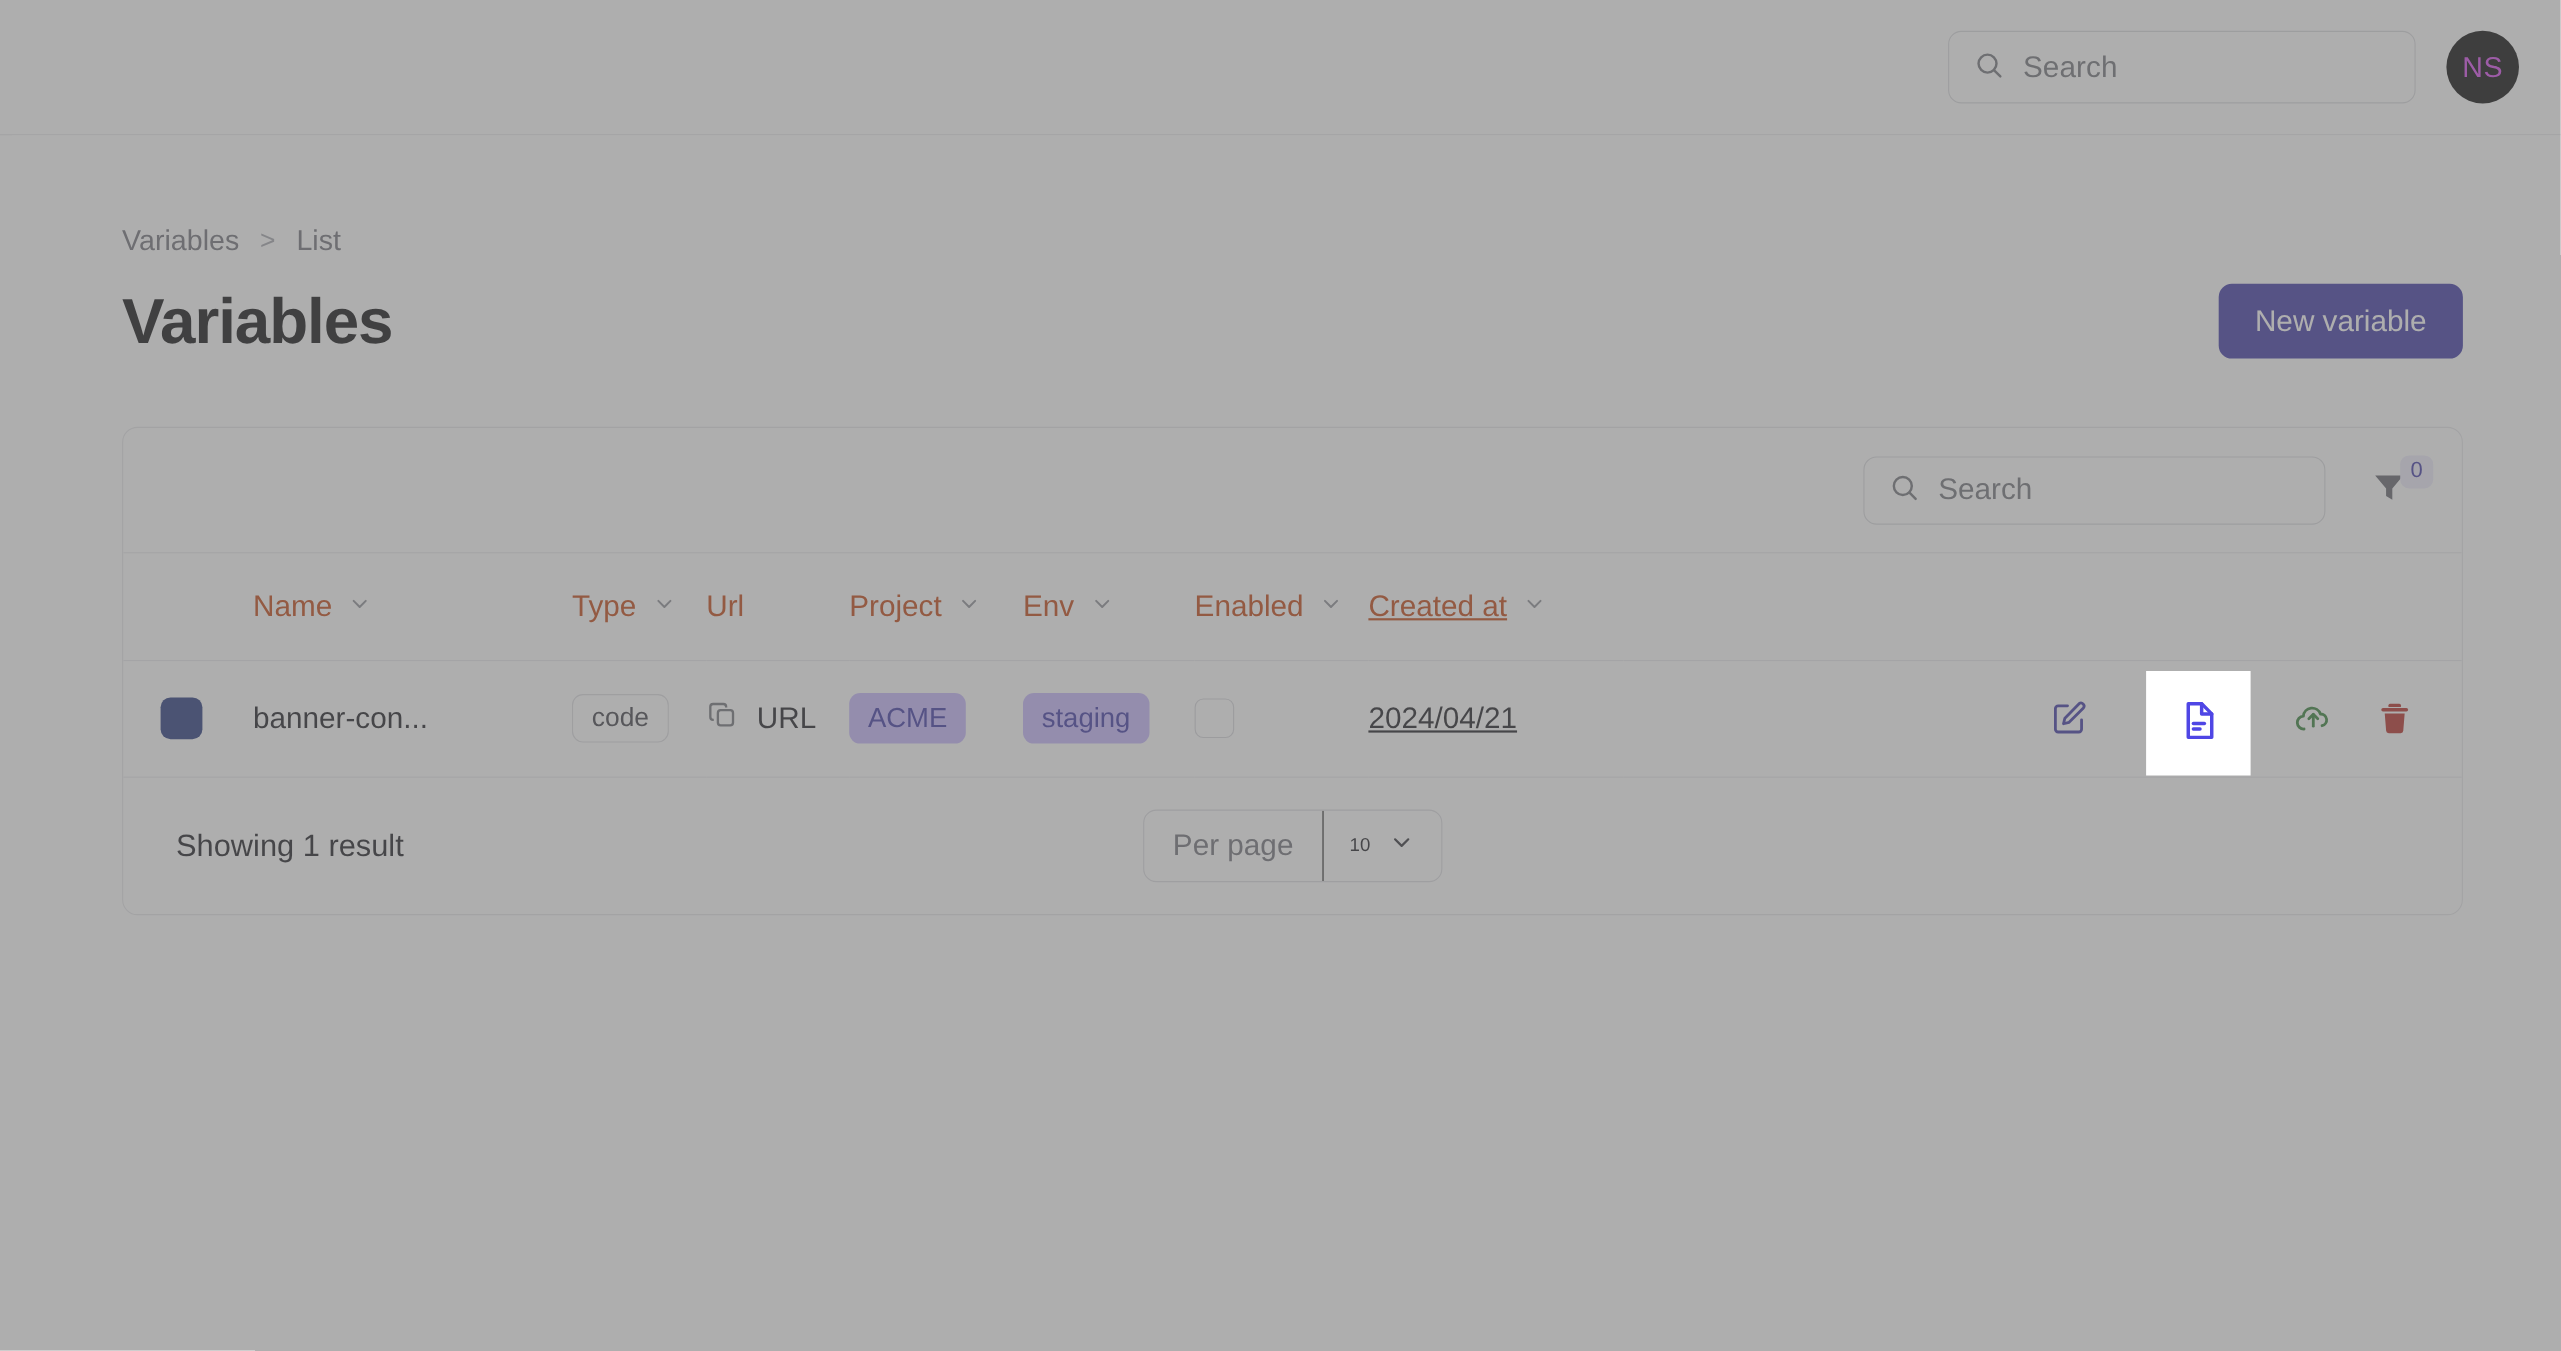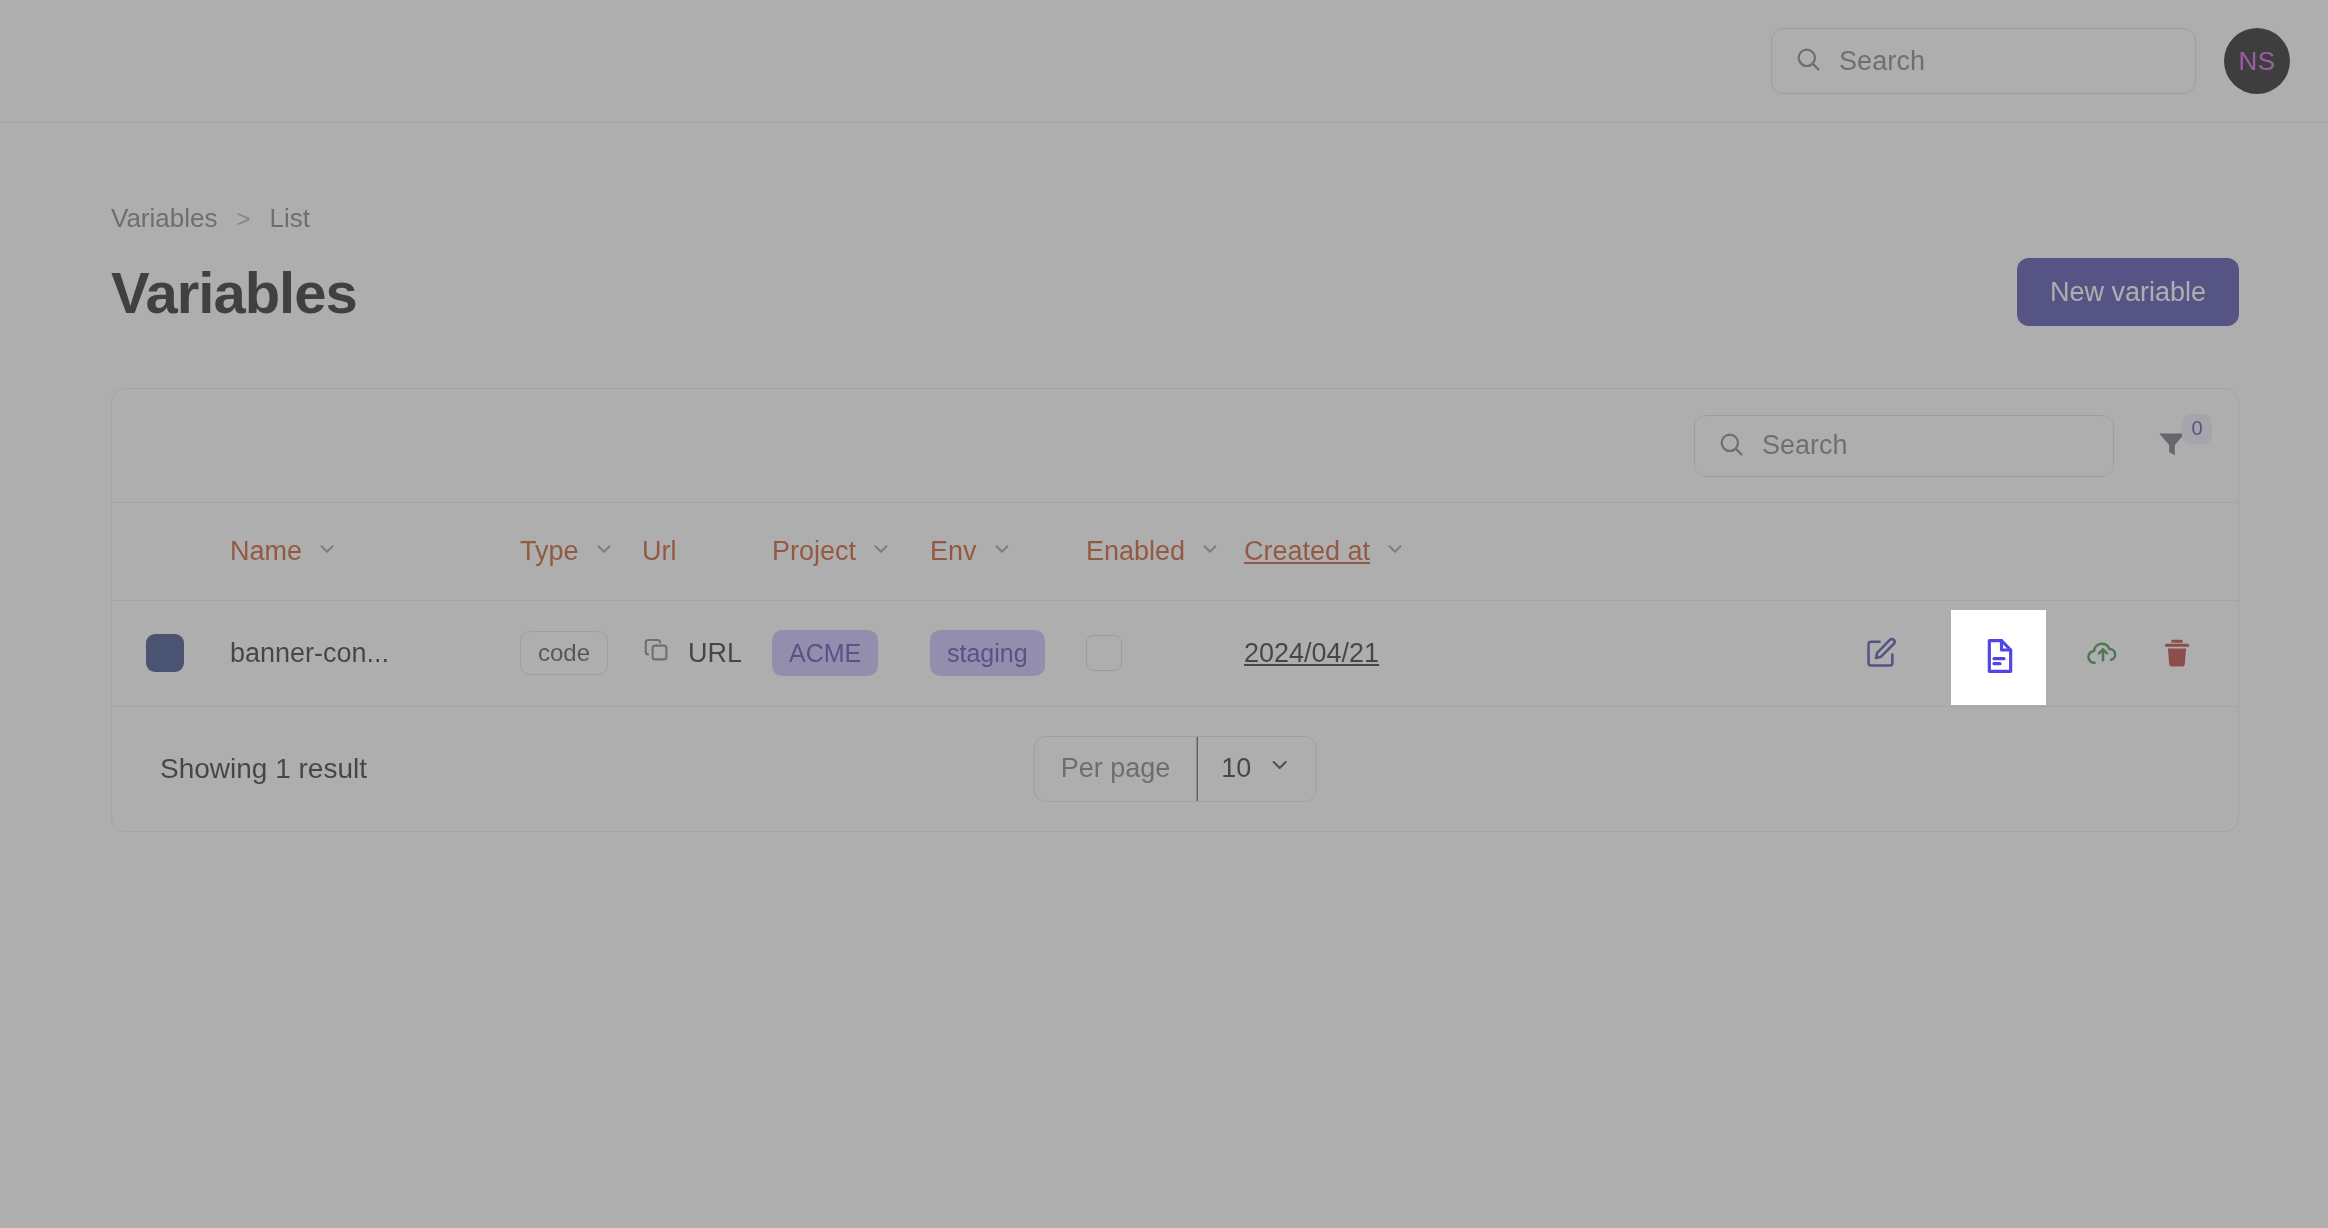--- a/index.html
+++ b/index.html
@@ -277,21 +277,21 @@
     padding: 0 26px;
     font-size: 27px;
     color: #6e6f77;
     border-right: 1px solid #000000;
   }
   .perpage-value {
     display: flex;
     align-items: center;
     gap: 16px;
     padding: 0 24px;
-    font-size: 27px;
+    font-size: 17px;
     color: #14141a;
     cursor: pointer;
   }
 
   
   #doc-hover-highlight {
     position: absolute;
     left: 1951px;
     top: 610px;
     width: 95px;

